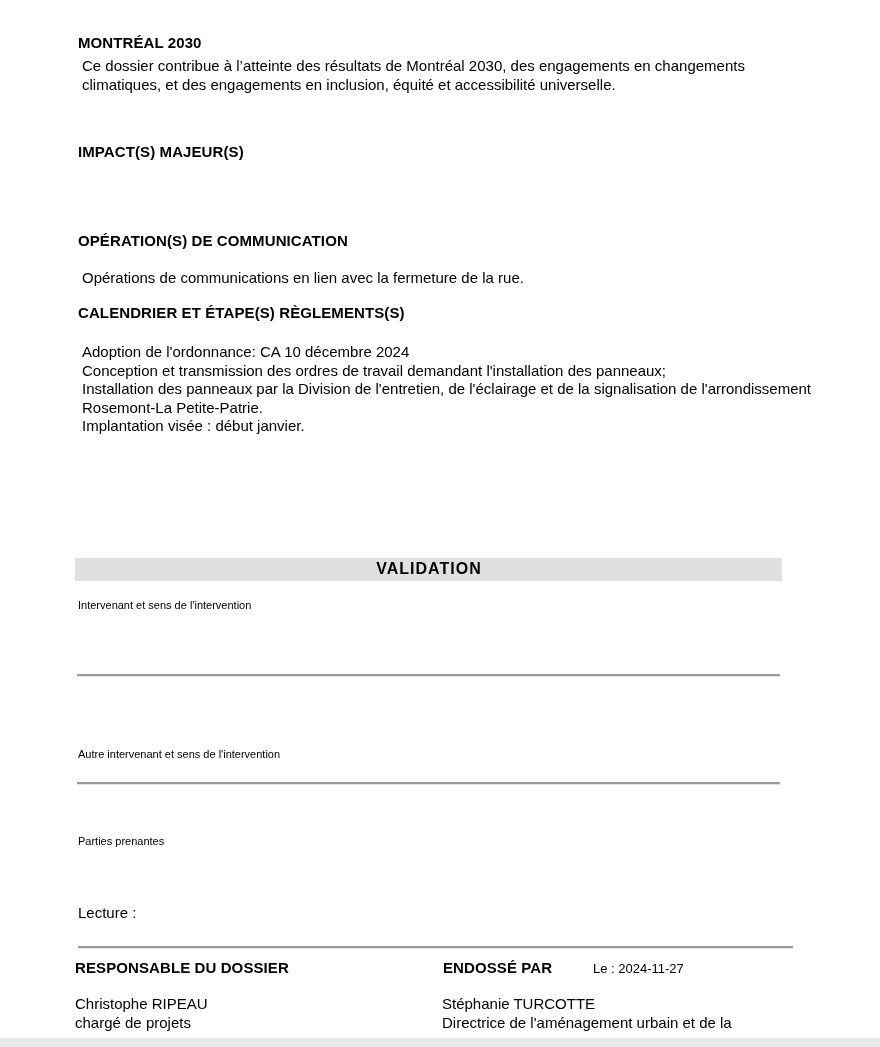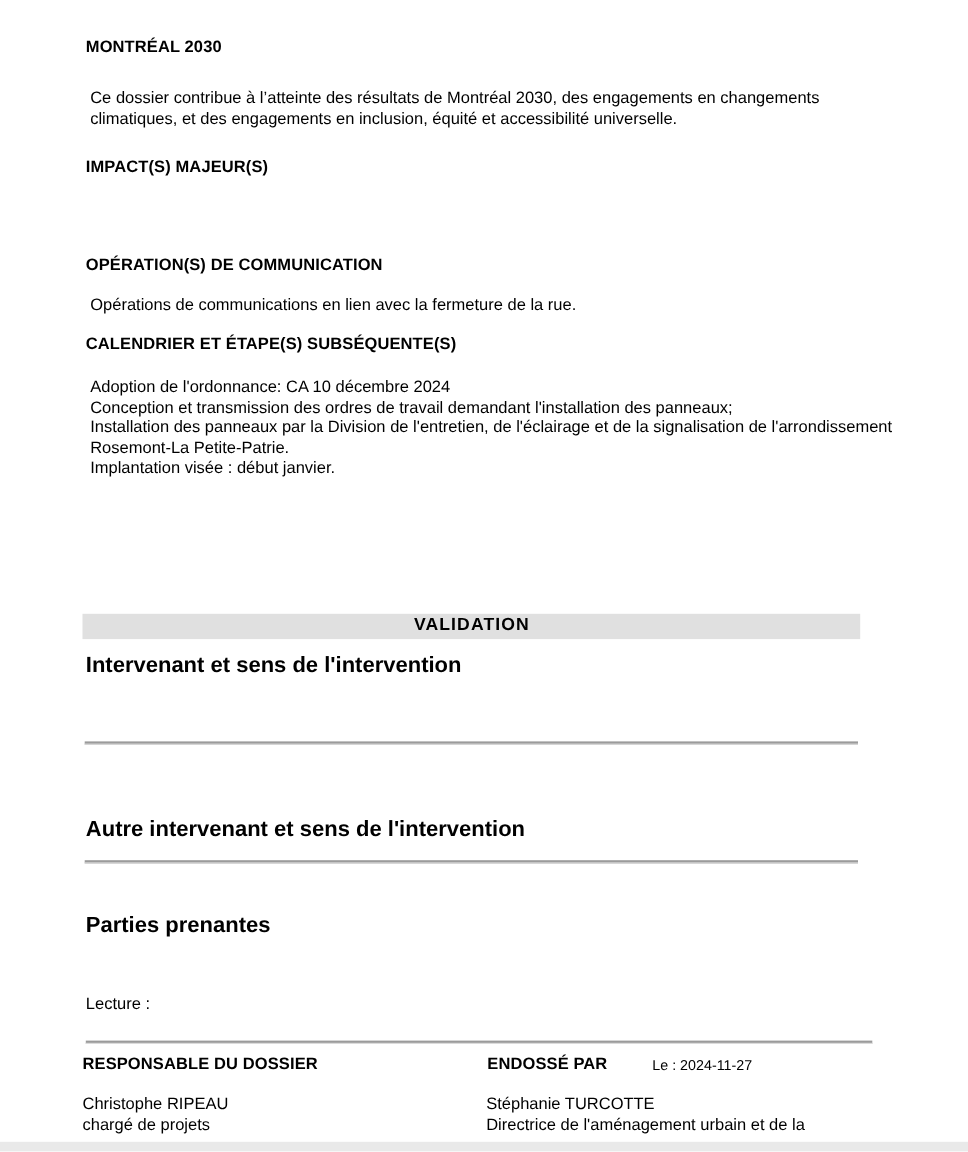--- a/index.html
+++ b/index.html
@@ -52,22 +52,22 @@
     font-weight: bold;
     letter-spacing: 1px;
     line-height: 18px;
     padding: 2px 3px 3px 4px;
     text-align: center;
   }
   .sub-h {
     position: absolute;
     left: 78px;
     margin: 0;
-    font-size: 20px;
-    font-weight: bold;
+    font-size: 11px;
+    font-weight: normal;
     line-height: 18px;
   }
   .sep {
     position: absolute;
     height: 2px;
     background: var(--separator-color, #9b9b9b);
     border-bottom: 1px solid #e2e2e2;
   }
   .plain {
     position: absolute;
@@ -103,28 +103,28 @@
     height: 9px;
     background: var(--bottom-strip, #e9e9e9);
   }
 </style>
 </head>
 <body>
 
 <div class="page">
 
   <h3 class="sec-h" style="top:34px;">MONTRÉAL 2030</h3>
-  <p class="body-p" style="top:81px;">Ce dossier contribue à l’atteinte des résultats de Montréal 2030, des engagements en changements climatiques, et des engagements en inclusion, équité et accessibilité universelle.</p>
+  <p class="body-p" style="top:57px;">Ce dossier contribue à l’atteinte des résultats de Montréal 2030, des engagements en changements climatiques, et des engagements en inclusion, équité et accessibilité universelle.</p>
 
   <h3 class="sec-h" style="top:143px;">IMPACT(S) MAJEUR(S)</h3>
 
   <h3 class="sec-h" style="top:232px;">OPÉRATION(S) DE COMMUNICATION</h3>
   <p class="body-p" style="top:269px;">Opérations de communications en lien avec la fermeture de la rue.</p>
 
-  <h3 class="sec-h" style="top:304px;">CALENDRIER ET ÉTAPE(S) SUBSÉQUENTE(S)</h3>
+  <h3 class="sec-h" style="top:304px;">CALENDRIER ET ÉTAPE(S) RÈGLEMENTS(S)</h3>
   <p class="body-p body-pre" style="top:343px;">Adoption de l'ordonnance: CA 10 décembre 2024
 Conception et transmission des ordres de travail demandant l'installation des panneaux;
 Installation des panneaux par la Division de l'entretien, de l'éclairage et de la signalisation de l'arrondissement Rosemont-La Petite-Patrie.
 Implantation visée : début janvier.</p>
 
 
   <div class="val-bar">VALIDATION</div>
 
   <h4 class="sub-h" style="top:596px;">Intervenant et sens de l'intervention</h4>
 

